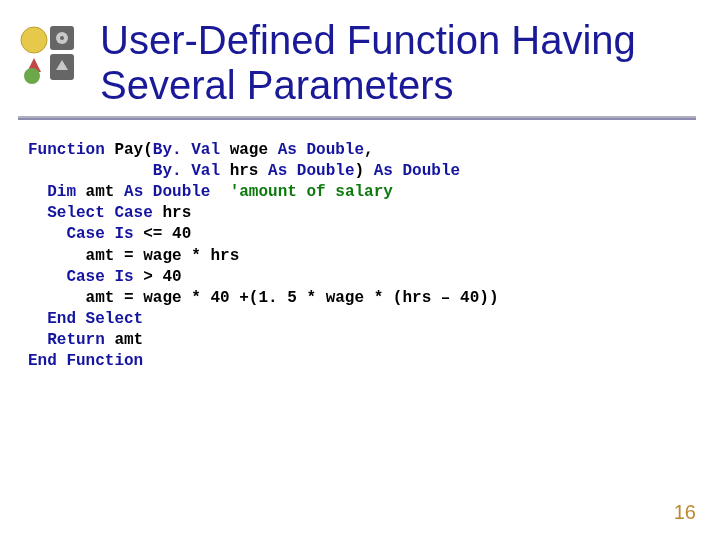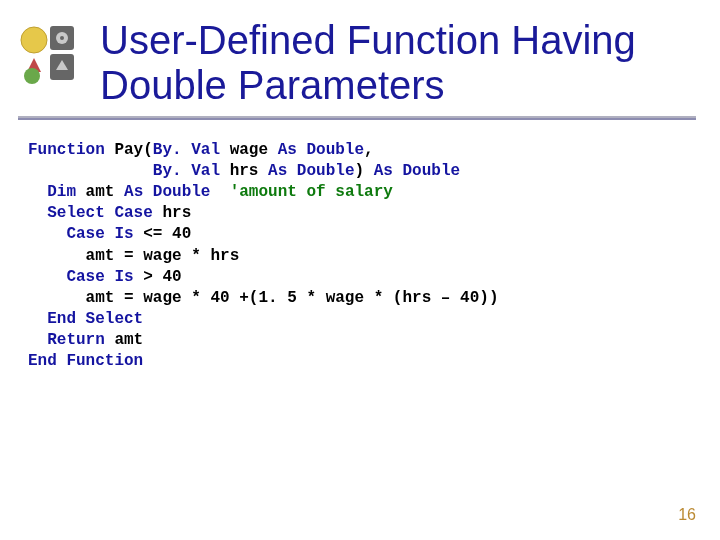--- a/index.html
+++ b/index.html
@@ -55,42 +55,42 @@
     color: #000000;
     white-space: pre;
     font-weight: bold;
   }
   .code .kw  { color: #1414a0; }   
   .code .cm  { color: #0e7a0e; }   
   .pagenum {
     position: absolute;
     bottom: 16px;
     right: 24px;
-    font-size: 16px;
+    font-size: 20px;
     color: #bb8a33;
     font-family: Arial, Helvetica, sans-serif;
   }
 </style>
 </head>
 <body>
 
 <div class="slide">
 
   <svg class="logo" viewBox="0 0 62 62">
     <rect x="32" y="2" width="24" height="24" rx="3" fill="#666666"></rect>
     <circle cx="44" cy="14" r="6" fill="#c9c9c9"></circle>
     <circle cx="44" cy="14" r="2" fill="#666666"></circle>
     <circle cx="16" cy="16" r="13" fill="#e6c84a" stroke="#c0a030" stroke-width="1"></circle>
     <polygon points="9,48 23,48 16,34" fill="#c04848"></polygon>
     <rect x="32" y="30" width="24" height="26" rx="3" fill="#666666"></rect>
     <polygon points="44,36 38,46 50,46" fill="#c9c9c9"></polygon>
     <circle cx="14" cy="52" r="8" fill="#6aa84a"></circle>
   </svg>
 
-  <div class="title">User-Defined Function Having Double Parameters</div>
+  <div class="title">User-Defined Function Having Several Parameters</div>
 
   <div class="underline"></div>
 
   <div class="code"><span class="kw">Function</span><span> Pay(</span><span class="kw">By. Val</span><span> wage </span><span class="kw">As Double</span><span>,</span>
 <span>             </span><span class="kw">By. Val</span><span> hrs </span><span class="kw">As Double</span><span>) </span><span class="kw">As Double</span>
 <span>  </span><span class="kw">Dim</span><span> amt </span><span class="kw">As Double</span><span>  </span><span class="cm">'amount of salary</span>
 <span>  </span><span class="kw">Select Case</span><span> hrs</span>
 <span>    </span><span class="kw">Case Is</span><span> &lt;= 40</span>
 <span>      amt = wage * hrs</span>
 <span>    </span><span class="kw">Case Is</span><span> &gt; 40</span>

